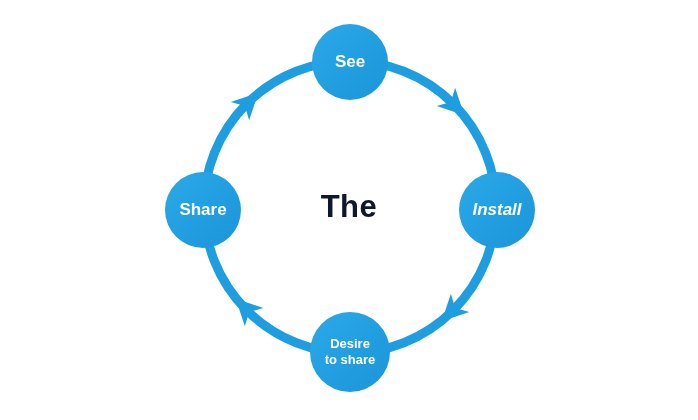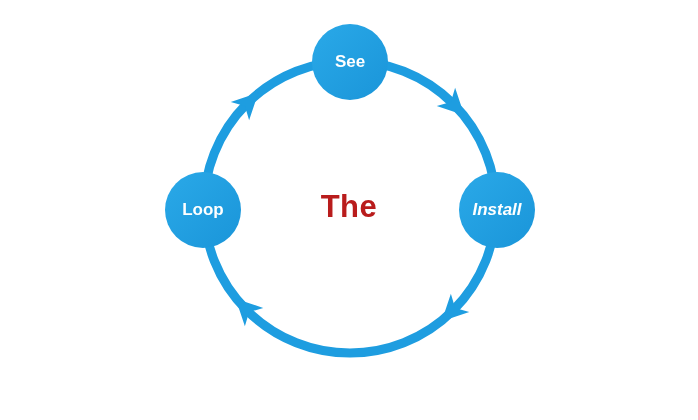--- a/index.html
+++ b/index.html
@@ -48,21 +48,21 @@
   .node-install { left: 459px; top: 172px; font-style: italic; }
   .node-share   { left: 165px; top: 172px; }
   .node-desire  { left: 310px; top: 312px; width: 80px; height: 80px; }
   .center-title {
     position: absolute;
     left: 349px;
     top: 207px;
     transform: translate(-50%, -50%);
     width: 300px;
     text-align: center;
-    color: #b91c1c;
+    color: #0f172a;
     font-weight: bold;
     font-size: 31px;
     line-height: 1.25;
     letter-spacing: 0.5px;
   }
 </style>
 </head>
 <body>
 
 <div class="canvas">
@@ -77,22 +77,26 @@
   </svg>
 
   <div class="node node-see">
     <span class="label">See</span>
   </div>
 
   <div class="node node-install">
     <span class="label">Install</span>
   </div>
 
+  <div class="node node-desire">
+    <span class="label-small">Desire</span>
+    <span class="label-small">to share</span>
+  </div>
 
   <div class="node node-share">
-    <span class="label">Loop</span>
+    <span class="label">Share</span>
   </div>
 
   <div class="center-title">
     <div>The</div>
   </div>
 
 </div>
 
 </body></html>

